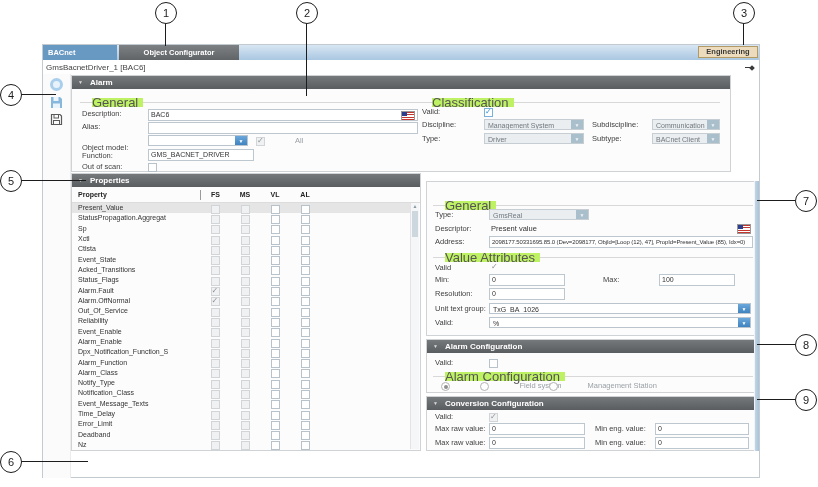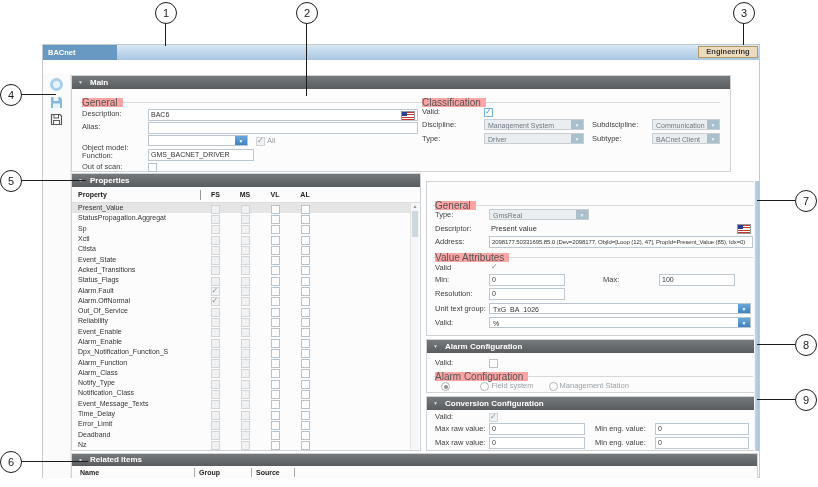--- a/index.html
+++ b/index.html
@@ -32,23 +32,23 @@
   .icn{position:absolute;left:7px;width:13px;height:13px;}
   .circle-icn{width:9px;height:9px;border:3px solid #a9cfec;border-radius:50%;box-sizing:content-box;
     width:7px;height:7px;background:#e8f2fa;}
   
   .section{position:absolute;border:1px solid #cfd3d6;background:#fcfcfc;box-sizing:border-box;}
   .sechdr{position:absolute;left:0;top:0;width:100%;height:13px;
     background:linear-gradient(#76797b,#595d5f);color:#fff;font-size:8px;font-weight:bold;
     line-height:13px;padding-left:18px;box-sizing:border-box;}
   .sechdr .tri{position:absolute;left:6px;top:0;font-size:5px;color:#d9d9d9;line-height:13px;}
   .grp{position:absolute;border-top:1px solid #d8d8d8;}
-  .grp .legend{position:absolute;top:-5px;left:2px;font-size:10px;color:#555;background:#fca5a5;padding-right:5px;line-height:9px;}
+  .grp .legend{position:absolute;top:-5px;left:12px;font-size:13px;color:#555;background:#bef264;padding-right:5px;line-height:9px;}
   .lbl{position:absolute;font-size:7.5px;color:#3f3f3f;line-height:10px;white-space:nowrap;}
-  .lbl.gray{color:#9aa1a6;}
+  .lbl.gray{color:#9aa1a6;margin-left:28px;}
   .fld{position:absolute;height:10px;background:#fff;border:1px solid #bcc7d0;box-sizing:content-box;
     font-size:7px;color:#333;line-height:10px;padding:0 2px;white-space:nowrap;overflow:hidden;}
   .fld.tiny{font-size:6px;letter-spacing:-0.1px;}
   .dd{position:absolute;height:11px;box-sizing:border-box;border:1px solid #b9c4ce;background:#fff;
     font-size:7px;color:#333;line-height:9px;padding:1px 14px 0 3px;white-space:nowrap;overflow:hidden;}
   .dd .arr{position:absolute;right:0;top:0;bottom:0;width:12px;background:linear-gradient(#6aa7db,#3f83bf);
     color:#fff;font-size:5px;text-align:center;line-height:10px;}
   .dd.gray{background:#eaeef1;border-color:#c6cdd3;color:#70787e;}
   .dd.gray .arr{background:#aabfcc;color:#eef3f7;}
   .cb{position:absolute;width:7px;height:7px;border:1px solid #b7c2cb;background:#fff;}
@@ -103,23 +103,31 @@
 <div class="cline" style="left:21px;top:180px;width:65px;height:1px"></div>
 <div class="cline" style="left:21px;top:461px;width:67px;height:1px"></div>
 <div class="cline" style="left:757px;top:200px;width:38px;height:1px"></div>
 <div class="cline" style="left:757px;top:344px;width:38px;height:1px"></div>
 <div class="cline" style="left:757px;top:399px;width:38px;height:1px"></div>
 
 <div class="window">
 
   <div class="topbar">
     <div class="tab-app">BACnet</div>
+    <div class="tab-tool">Object Configurator</div>
     <div class="btn-eng">Engineering</div>
   </div>
 
+  <div class="crumbrow">
+    <span class="crumb">GmsBacnetDriver_1 [BAC6]</span>
+    <span class="pin">
+        <span class="stem"></span>
+        <span class="head"></span>
+      </span>
+  </div>
 
   <div class="ltool">
     <div class="icn" style="top:4px">
       <div class="circle-icn"></div>
     </div>
     <div class="icn" style="top:21px">
       <svg width="13" height="13" viewBox="0 0 13 13">
           <path d="M1 1 h9 l2 2 v9 H1 z" fill="#86b7dc"></path>
           <rect x="3.5" y="1" width="5" height="4" fill="#eaf3fa"></rect>
           <rect x="3" y="7.5" width="7" height="4.5" fill="#eaf3fa"></rect>
@@ -128,21 +136,21 @@
     <div class="icn" style="top:38px">
       <svg width="13" height="13" viewBox="0 0 13 13">
           <path d="M1.5 1.5 h8.5 l1.5 1.5 v8.5 H1.5 z" fill="none" stroke="#5a5a5a" stroke-width="1.2"></path>
           <rect x="4" y="1.5" width="4.5" height="3.5" fill="none" stroke="#5a5a5a" stroke-width="1"></rect>
           <rect x="3.5" y="7.5" width="6" height="4" fill="none" stroke="#5a5a5a" stroke-width="1"></rect>
         </svg>
     </div>
   </div>
 
   <div class="section" style="left:28px;top:30px;width:660px;height:97px">
-    <div class="sechdr"><span class="tri">▼</span><span>Main</span></div>
+    <div class="sechdr"><span class="tri">▼</span><span>Alarm</span></div>
 
     <div class="grp" style="left:8px;top:26px;width:340px;height:64px">
       <span class="legend">General</span>
       <span class="lbl" style="left:2px;top:6px">Description:</span>
       <div class="fld" style="left:68px;top:6px;width:264px">
         <span>BAC6</span>
         <span class="flag" style="right:2px;top:1px"></span>
       </div>
       <span class="lbl" style="left:2px;top:19px">Alias:</span>
       <div class="fld" style="left:68px;top:19px;width:264px"><span></span></div>
@@ -602,28 +610,17 @@
         <div class="fld" style="left: 62px; top: 0px; width: 90px;">0</div>
         <span class="lbl" style="left: 168px; top: 1px;">Min eng. value:</span>
         <div class="fld" style="left: 228px; top: 0px; width: 88px;">0</div>
         <span class="lbl" style="left: 8px; top: 15px;">Max raw value:</span>
         <div class="fld" style="left: 62px; top: 14px; width: 90px;">0</div>
         <span class="lbl" style="left: 168px; top: 15px;">Min eng. value:</span>
         <div class="fld" style="left: 228px; top: 14px; width: 88px;">0</div>
       </div>
   </div>
 
-  <div class="section" style="left:28px;top:408px;width:687px;height:25px">
-    <div class="sechdr" style="height:12px;line-height:12px"><span class="tri" style="line-height:12px">▼</span><span>Related Items</span></div>
-    <div class="rhead">
-      <span class="rc" style="width:110px">Name</span>
-      <span class="vdiv"></span>
-      <span class="rc" style="width:48px">Group</span>
-      <span class="vdiv"></span>
-      <span class="rc" style="width:34px">Source</span>
-      <span class="vdiv"></span>
-    </div>
-  </div>
 
   <div class="vscroll" style="left:711px;top:136px;width:5px;height:270px">
     <div class="thumb" style="height:270px"></div>
   </div>
 </div>
 
 </body></html>

